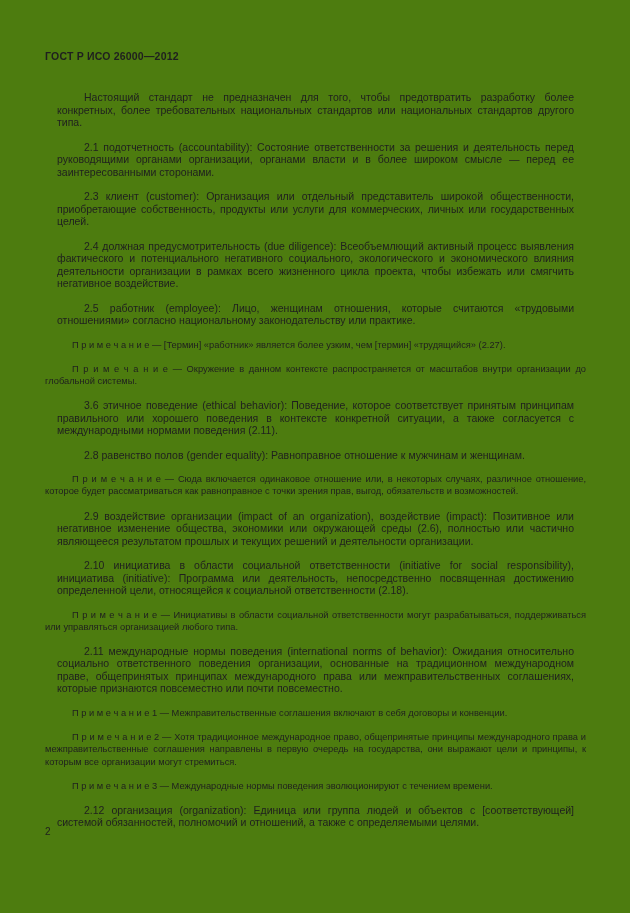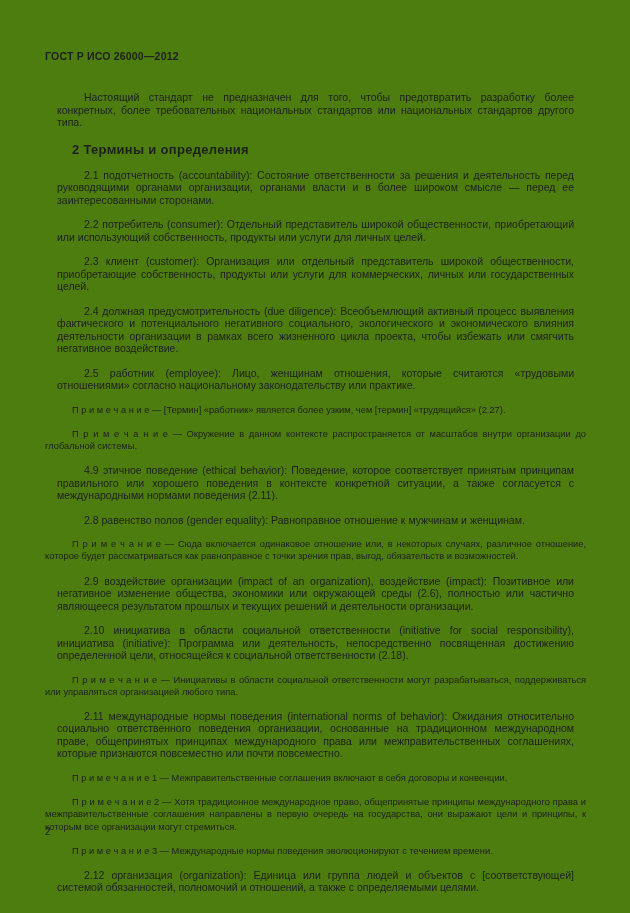--- a/index.html
+++ b/index.html
@@ -58,29 +58,27 @@
   }
 </style>
 </head>
 <body>
 
 <div class="page">
   <div class="running-header">ГОСТ Р ИСО 26000—2012</div>
 
   <div class="doc" lang="ru">
       <p class="para"><span>Настоящий стандарт не предназначен для того, чтобы предотвратить разработку более конкретных, более требовательных национальных стандартов или национальных стандартов другого типа.</span></p>
-      <h2 class="heading"><span>2 Термины и определения</span></h2>
       <p class="term"><span>2.1 </span><span class="b">подотчетность</span><span> (accountability): Состояние ответственности за решения и деятельность перед руководящими органами организации, органами власти и в более широком смысле — перед ее заинтересованными сторонами.</span></p>
-      <p class="term"><span>2.2 </span><span class="b">потребитель</span><span> (consumer): Отдельный представитель широкой общественности, приобретающий или использующий собственность, продукты или услуги для личных целей.</span></p>
       <p class="term"><span>2.3 </span><span class="b">клиент</span><span> (customer): Организация или отдельный представитель широкой общественности, приобретающие собственность, продукты или услуги для коммерческих, личных или государственных целей.</span></p>
       <p class="term"><span>2.4 </span><span class="b">должная предусмотрительность</span><span> (due diligence): Всеобъемлющий активный процесс выявления фактического и потенциального негативного социального, экологического и экономического влияния деятельности организации в рамках всего жизненного цикла проекта, чтобы избежать или смягчить негативное воздействие.</span></p>
       <p class="term"><span>2.5 </span><span class="b">работник</span><span> (employee): Лицо, женщинам отношения, которые считаются «трудовыми отношениями» согласно национальному законодательству или практике.</span></p>
       <p class="note"><span>П р и м е ч а н и е — [Термин] «работник» является более узким, чем [термин] </span><span class="b">«трудящийся»</span><span> (2.27).</span></p>
       <p class="note"><span>П р и м е ч а н и е — Окружение в данном контексте распространяется от масштабов внутри организации до глобальной  системы.</span></p>
-      <p class="term"><span>4.9 </span><span class="b">этичное поведение</span><span> (ethical behavior): Поведение, которое соответствует принятым принципам правильного или хорошего поведения в контексте конкретной ситуации, а также согласуется с </span><span class="b">международными нормами поведения</span><span> (2.11).</span></p>
+      <p class="term"><span>3.6 </span><span class="b">этичное поведение</span><span> (ethical behavior): Поведение, которое соответствует принятым принципам правильного или хорошего поведения в контексте конкретной ситуации, а также согласуется с </span><span class="b">международными нормами поведения</span><span> (2.11).</span></p>
       <p class="term"><span>2.8 </span><span class="b">равенство полов</span><span> (gender equality): Равноправное отношение к мужчинам и женщинам.</span></p>
       <p class="note"><span>П р и м е ч а н и е — Сюда  включается одинаковое отношение или, в некоторых случаях, различное отношение, которое будет рассматриваться как равноправное с точки зрения прав, выгод, обязательств и возможностей.</span></p>
       <p class="term"><span>2.9 </span><span class="b">воздействие организации</span><span> (impact of an organization), воздействие (impact): Позитивное или негативное изменение общества, экономики или </span><span class="b">окружающей среды</span><span> (2.6), полностью или частично являющееся результатом прошлых и текущих решений и деятельности организации.</span></p>
       <p class="term"><span>2.10 </span><span class="b">инициатива в области социальной ответственности</span><span> (initiative for social responsibility), инициатива (initiative): Программа или деятельность, непосредственно посвященная достижению определенной цели, относящейся к </span><span class="b">социальной ответственности</span><span> (2.18).</span></p>
       <p class="note"><span>П р и м е ч а н и е — Инициативы в области социальной ответственности могут разрабатываться, поддерживаться или управляться организацией любого типа.</span></p>
       <p class="term"><span>2.11 </span><span class="b">международные нормы поведения</span><span> (international norms of behavior): Ожидания относительно социально ответственного поведения организации, основанные на традиционном международном праве, общепринятых принципах международного права или межправительственных соглашениях, которые признаются повсеместно или почти повсеместно.</span></p>
       <p class="note"><span>П р и м е ч а н и е  1 — Межправительственные соглашения включают в себя договоры и конвенции.</span></p>
       <p class="note"><span>П р и м е ч а н и е  2 — Хотя традиционное международное право, общепринятые принципы международного права и межправительственные соглашения направлены в первую очередь на государства, они выражают цели и принципы, к которым все организации могут стремиться.</span></p>
       <p class="note"><span>П р и м е ч а н и е 3 — Международные нормы поведения эволюционируют с течением времени.</span></p>
       <p class="term"><span>2.12 </span><span class="b">организация</span><span> (organization): Единица или группа людей и объектов с [соответствующей] системой обязанностей, полномочий и отношений, а также с определяемыми целями.</span></p>

